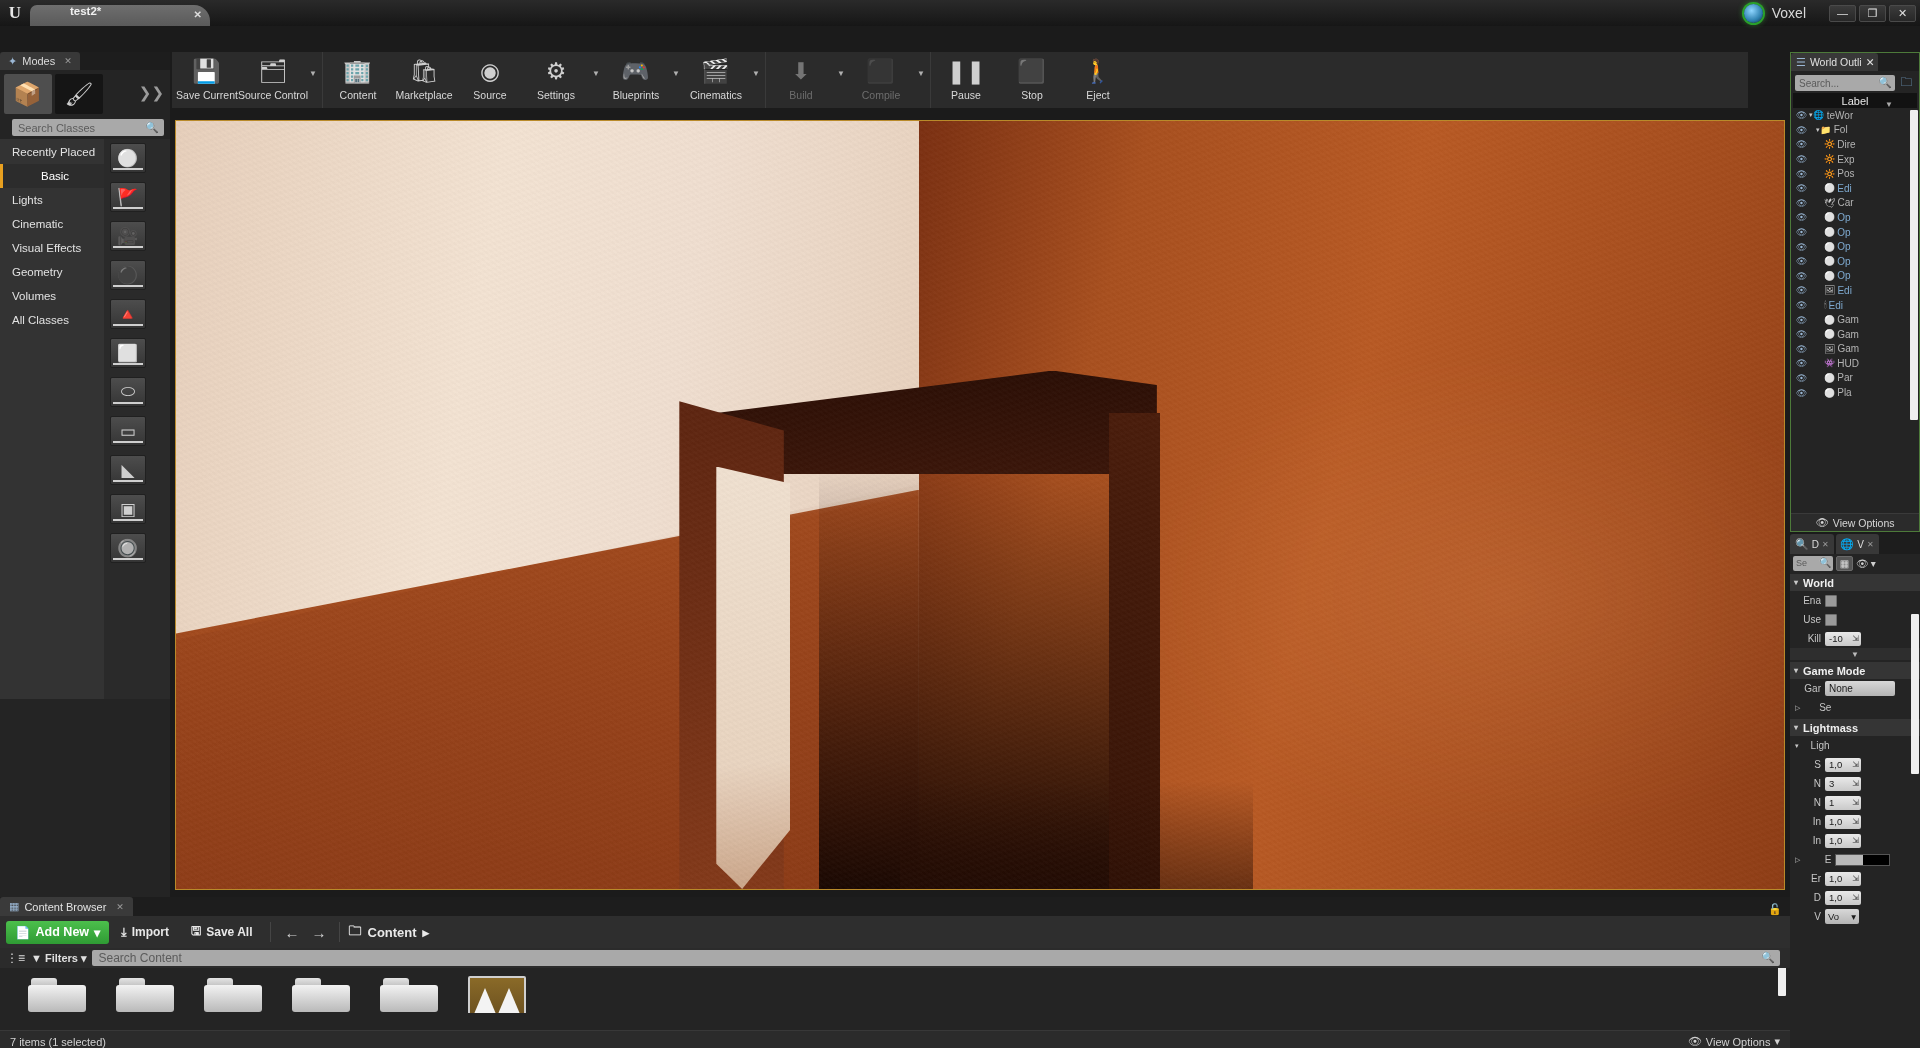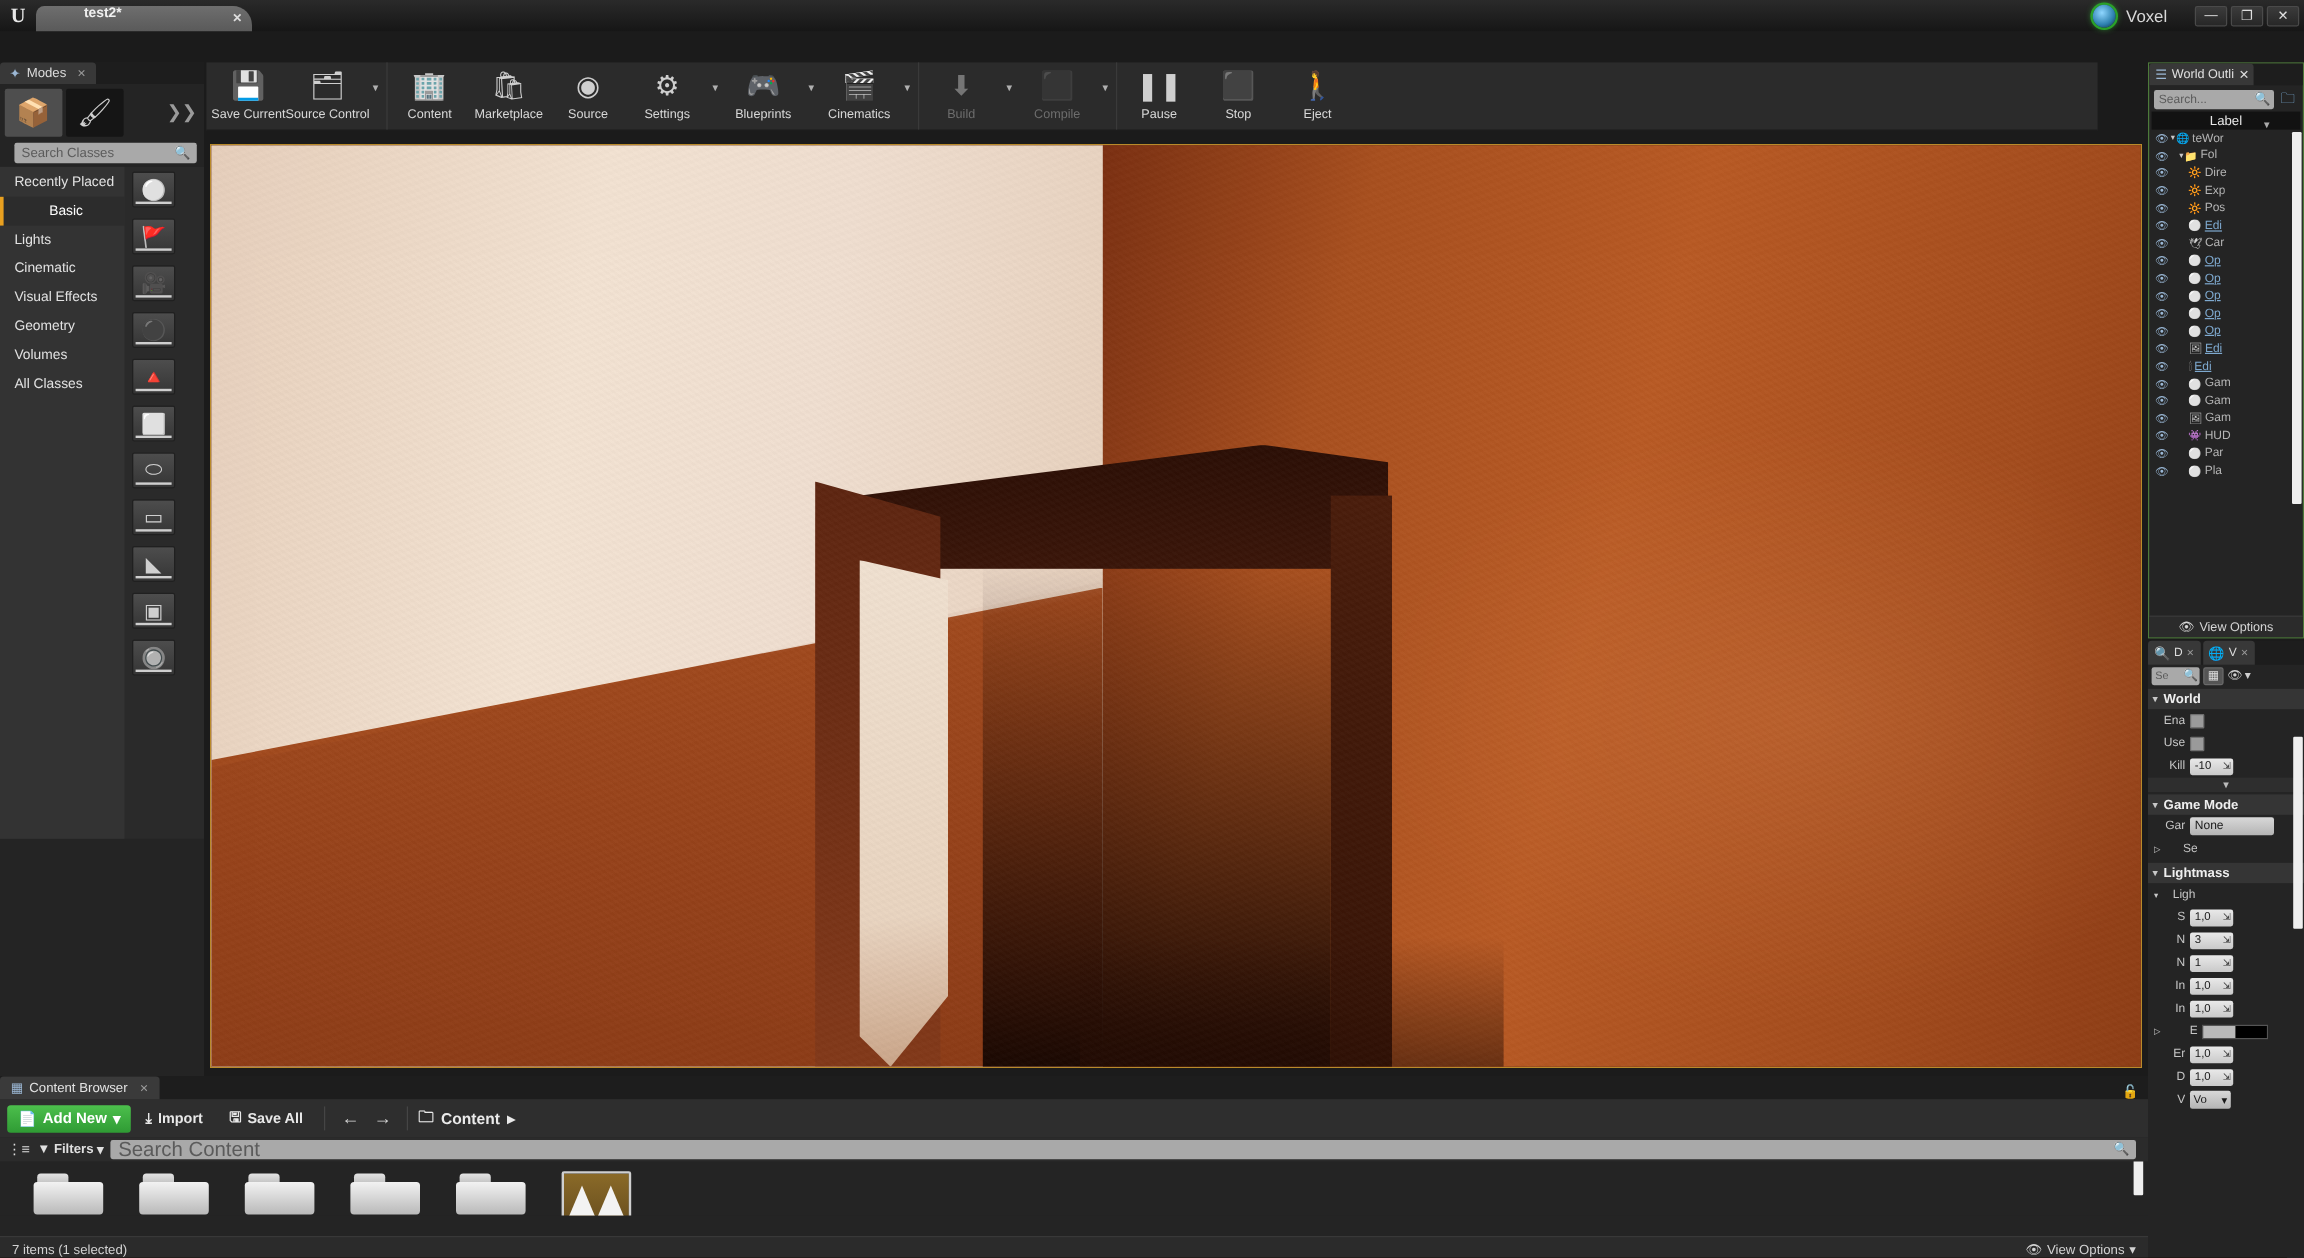--- a/index.html
+++ b/index.html
@@ -212,21 +212,21 @@
     font-size:11px;color:#e8e8e8;position:relative;margin:0 2px;
   }
   .ol-colhdr .sortarrow{position:absolute;right:24px;bottom:-1px;font-size:8px;color:#aaa;}
   .ol-rows{position:relative;height:344px;overflow:hidden;}
   .ol-row{height:14.6px;display:flex;align-items:center;font-size:10px;padding-left:3px;}
   .eye{font-size:9px;color:#9ab8d6;width:15px;flex:0 0 15px;text-align:center;}
   .ol-indent{display:inline-block;}
   .tri{font-size:7px;color:#c8c8c8;margin-right:1px;}
   .itype{font-size:9px;margin-right:2px;}
   .olabel{color:#b4b4b4;white-space:nowrap;overflow:hidden;}
-  .olabel.link{color:#7ea9cf;text-decoration:underline;}
+  .olabel.link{color:#7ea9cf;}
   .ol-scroll{
     position:absolute;right:1px;top:2px;width:8px;height:310px;background:#efefef;border-radius:1px;
   }
   .ol-foot{
     position:absolute;left:0;bottom:0;width:100%;height:18px;background:#2b2b2b;
     display:flex;align-items:center;justify-content:center;gap:4px;font-size:10.5px;color:#d6d6d6;
     border-top:1px solid #3a3a3a;
   }
 
   
@@ -300,21 +300,21 @@
   .navarrow{font-size:15px;color:#d5d5d5;padding:0 5px;}
   .crumb{display:flex;align-items:center;gap:6px;font-size:13px;font-weight:bold;color:#eaeaea;}
   .cb-filterrow{
     height:20px;display:flex;align-items:center;gap:6px;padding:0 6px;background:#2b2b2b;
   }
   .filters{display:flex;align-items:center;gap:3px;font-size:11px;color:#e0e0e0;font-weight:bold;}
   .cb-searchbox{
     flex:1;height:16px;background:#a9a9a9;border-radius:2px;display:flex;align-items:center;
     padding:0 6px;position:relative;margin-right:4px;
   }
-  .cb-searchbox span{font-size:17px;color:#5b5b5b;}
+  .cb-searchbox span{font-size:12px;color:#5b5b5b;}
   .cb-searchbox .mag{position:absolute;right:5px;top:1px;font-size:11px;color:#333;}
   .cb-assets{height:45px;display:flex;align-items:flex-start;gap:30px;padding:8px 0 0 28px;background:#242424;overflow:hidden;position:relative;}
   .folder{
     width:58px;height:36px;position:relative;
   }
   .folder .body{
     position:absolute;left:0;bottom:0;width:58px;height:27px;border-radius:3px;
     background:linear-gradient(180deg,#f2f2f2,#b9b9b9);
   }
   .folder .tab{

